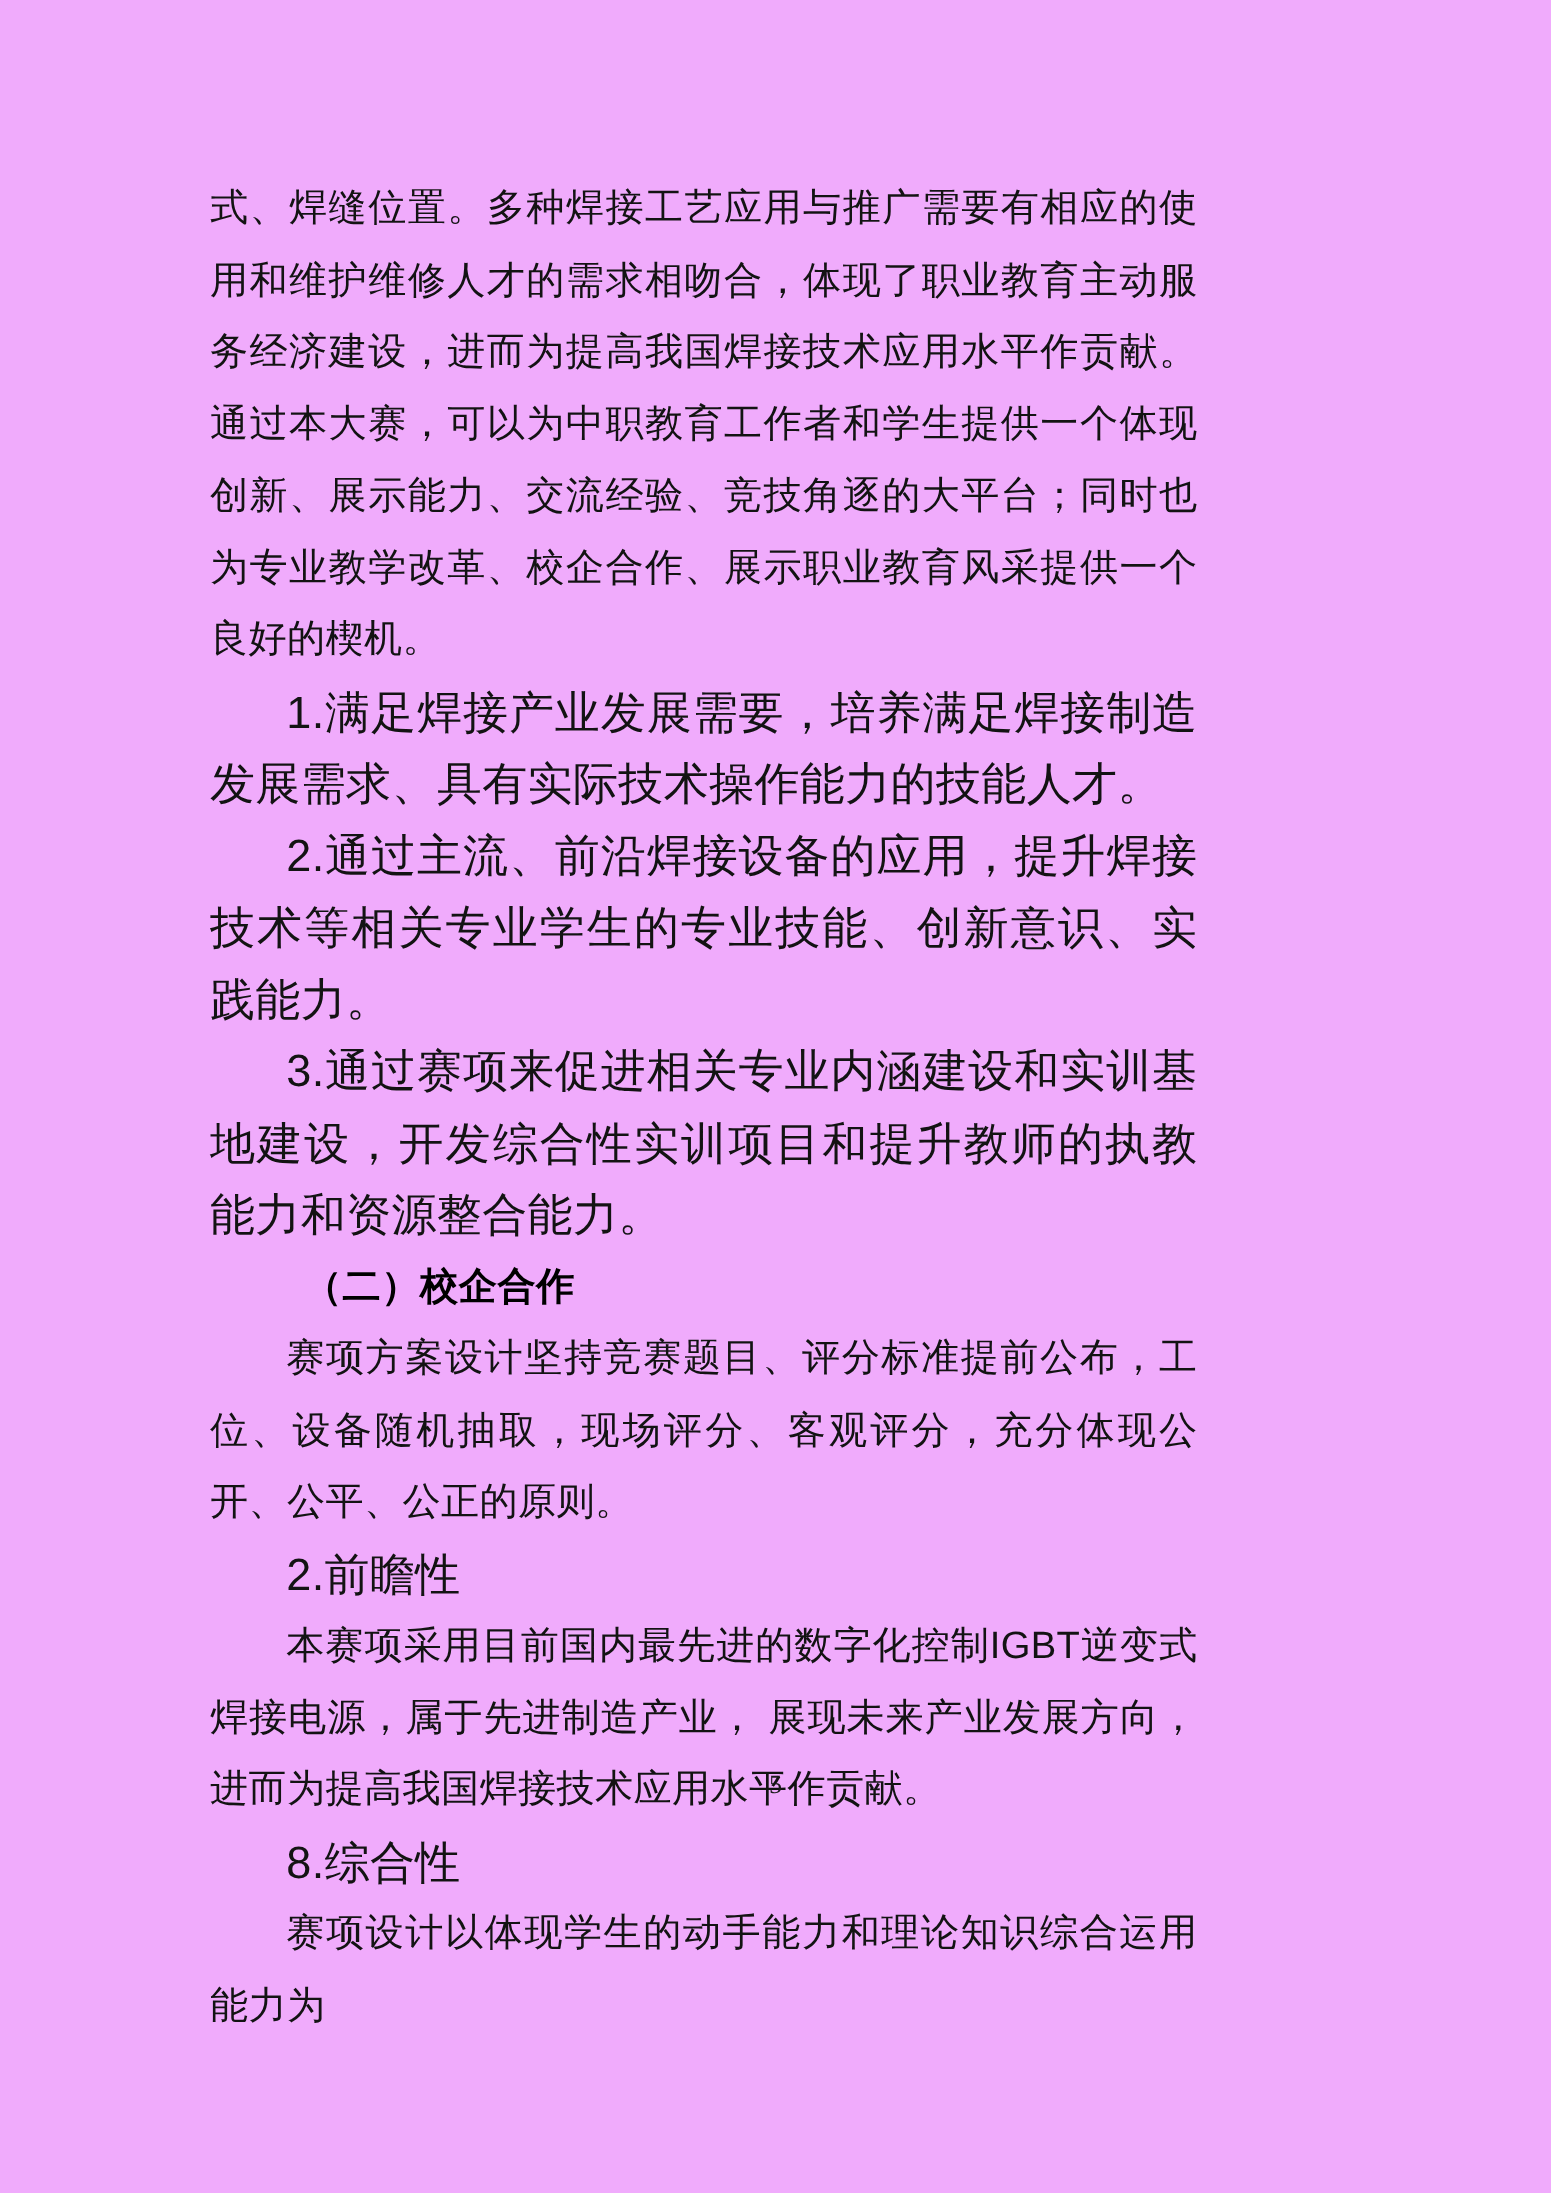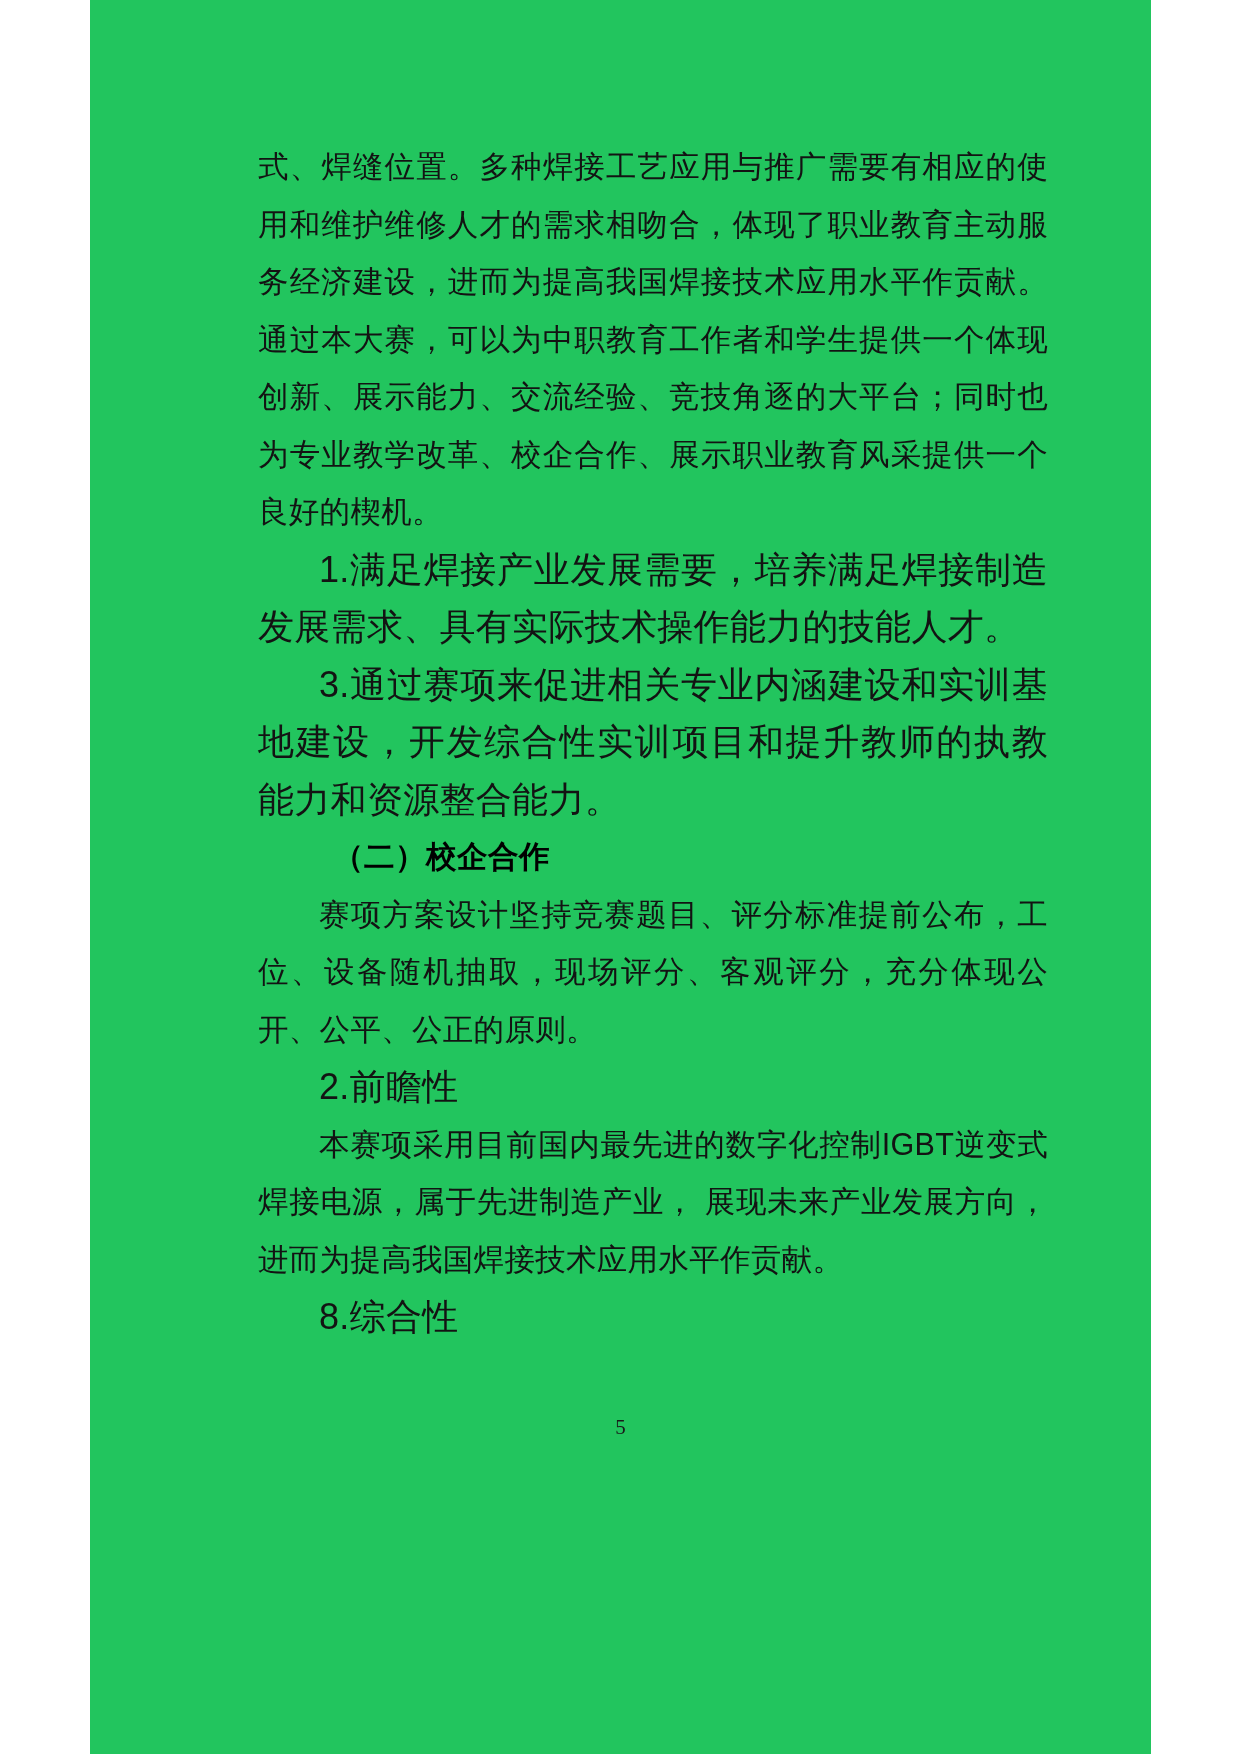--- a/index.html
+++ b/index.html
@@ -2,23 +2,23 @@
 <html><head>
 <meta charset="utf-8">
 <style>
   html, body {
     margin: 0;
     padding: 0;
     background: #ffffff;
   }
   .page {
     position: relative;
-    width: 1061px;
+    width: 1241px;
     height: 1754px;
-    background: #22c55e;
+    background: #f0abfc;
     margin: 0 auto;
     overflow: hidden;
     box-sizing: border-box;
   }
   .content {
     position: absolute;
     left: 168px;
     top: 138px;
     width: 790px;
   }
@@ -74,31 +74,33 @@
 <body>
 
 <div class="page">
   <div class="content">
 
     <p class="para">式、焊缝位置。多种焊接工艺应用与推广需要有相应的使用和维护维修人才的需求相吻合，体现了职业教育主动服务经济建设，进而为提高我国焊接技术应用水平作贡献。通过本大赛，可以为中职教育工作者和学生提供一个体现创新、展示能力、交流经验、竞技角逐的大平台；同时也为专业教学改革、校企合作、展示职业教育风采提供一个良好的楔机。</p>
 
 
     <p class="listitem">1.满足焊接产业发展需要，培养满足焊接制造发展需求、具有实际技术操作能力的技能人才。</p>
 
+    <p class="listitem">2.通过主流、前沿焊接设备的应用，提升焊接技术等相关专业学生的专业技能、创新意识、实践能力。</p>
 
     <p class="listitem">3.通过赛项来促进相关专业内涵建设和实训基地建设，开发综合性实训项目和提升教师的执教能力和资源整合能力。</p>
 
     <p class="heading">（二）校企合作</p>
 
 
     <p class="para indent">赛项方案设计坚持竞赛题目、评分标准提前公布，工位、设备随机抽取，现场评分、客观评分，充分体现公开、公平、公正的原则。</p>
 
     <p class="listitem">2.前瞻性</p>
 
     <p class="para indent">本赛项采用目前国内最先进的数字化控制IGBT逆变式焊接电源，属于先进制造产业， 展现未来产业发展方向，进而为提高我国焊接技术应用水平作贡献。</p>
 
     <p class="listitem">8.综合性</p>
 
+    <p class="para indent">赛项设计以体现学生的动手能力和理论知识综合运用能力为</p>
 
   </div>
 
   <div class="page-number">5</div>
 </div>
 
 </body></html>

